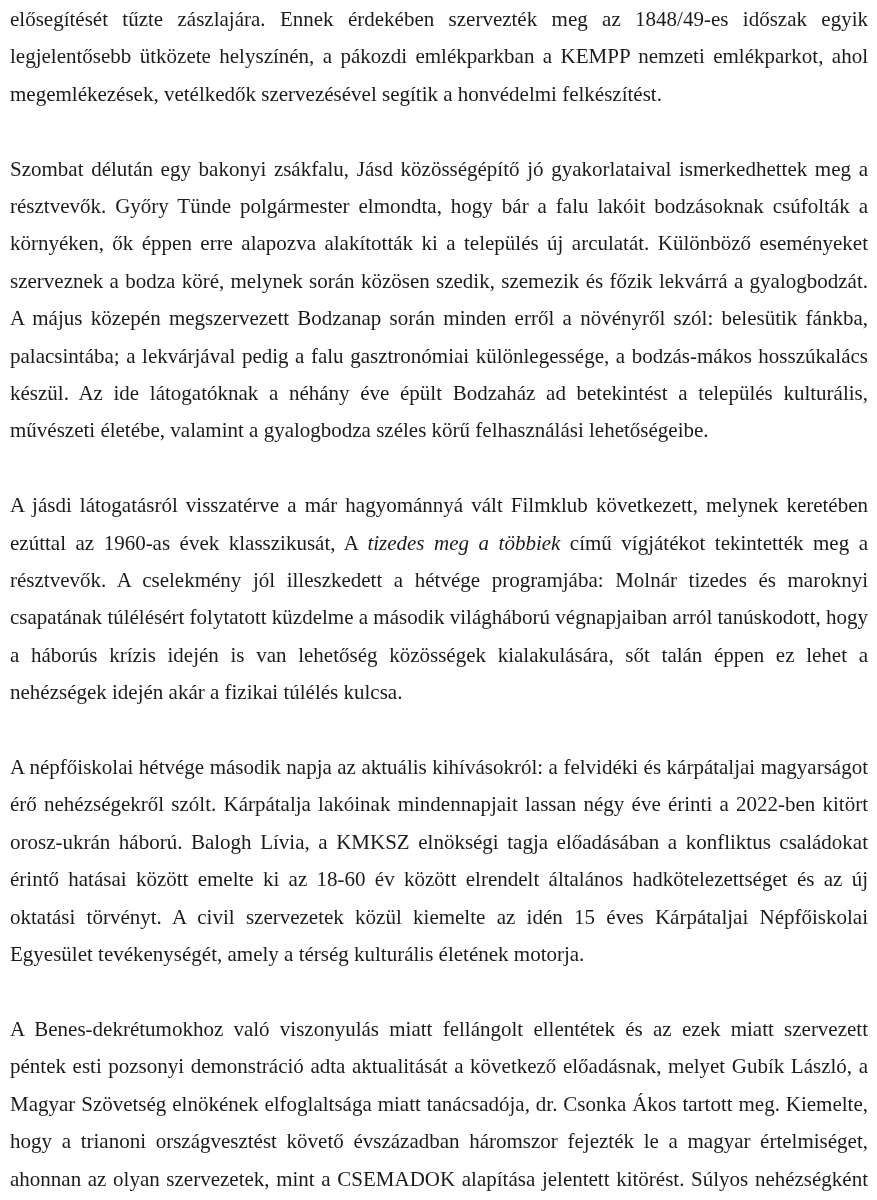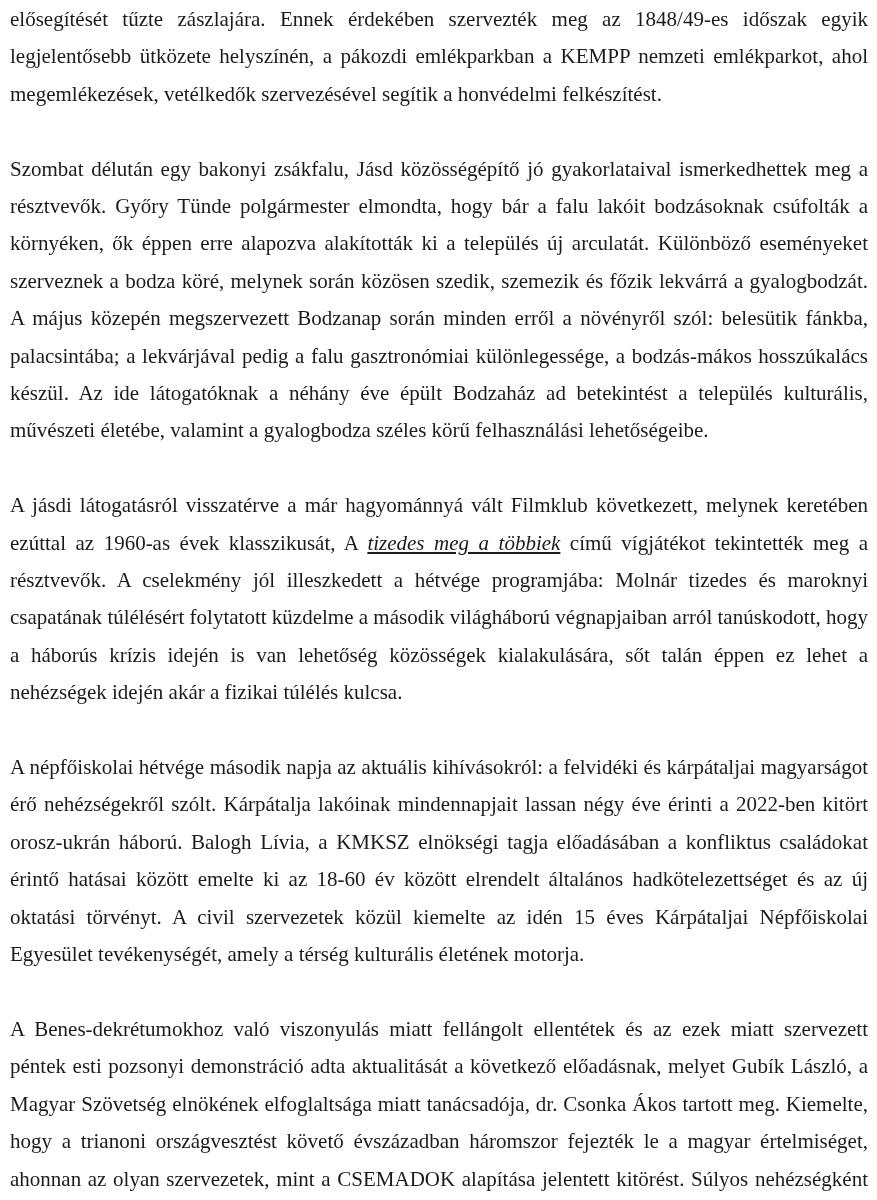--- a/index.html
+++ b/index.html
@@ -26,21 +26,20 @@
   }
   .page p {
     margin: 0 0 37.4px 0;
     padding: 0;
   }
   .page p:last-child {
     margin-bottom: 0;
   }
   .run-italic {
     font-style: italic;
-    text-decoration: underline;
   }
 </style>
 </head>
 <body>
 
 <main class="page">
 
   <p>
     <span>elősegítését tűzte zászlajára. Ennek érdekében szervezték meg az 1848/49-es időszak egyik legjelentősebb ütközete helyszínén, a pákozdi emlékparkban a KEMPP nemzeti emlékparkot, ahol megemlékezések, vetélkedők szervezésével segítik a honvédelmi felkészítést.</span>
   </p>

